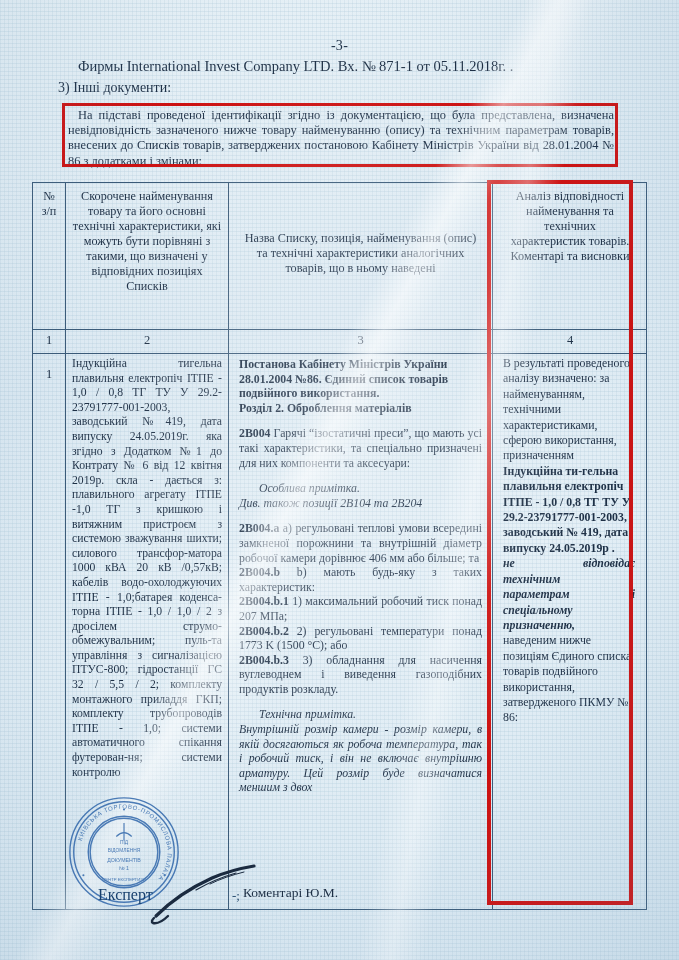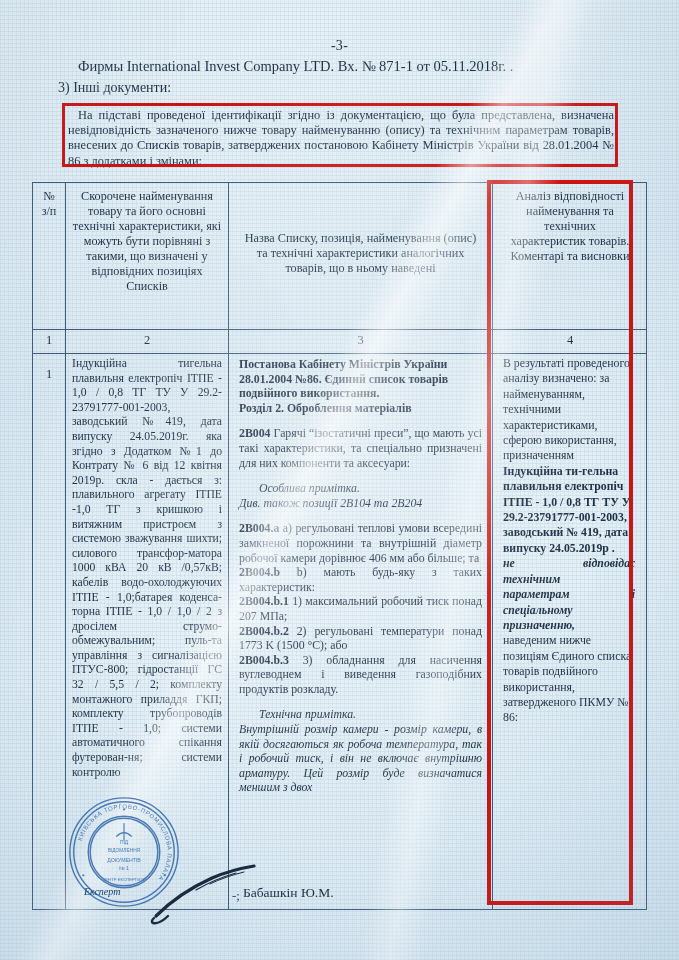--- a/index.html
+++ b/index.html
@@ -183,26 +183,25 @@
   .sig {
     position: absolute;
     left: 150px;
     top: 862px;
     width: 130px;
     height: 70px;
     z-index: 6;
   }
   .expert-lbl {
     position: absolute;
-    left: 84px;
+    left: 98px;
     top: 886px;
-    font-size: 10px;
+    font-size: 16px;
     z-index: 7;
     color: #17406e;
-    font-style: italic;
   }
   .signee {
     position: absolute;
     left: 243px;
     top: 885px;
     font-size: 13.5px;
     z-index: 7;
   }
   .sig-dash {
     position: absolute;
@@ -346,15 +345,15 @@
       <path d="M6,54 C20,40 40,26 62,16 C76,10 92,6 104,4" stroke-width="3.2"></path>
       <path d="M22,40 C34,30 52,20 70,13" stroke-width="1.6"></path>
       <path d="M46,28 C58,21 72,15 86,11" stroke-width="1.2"></path>
       <path d="M60,22 C70,17 82,13 94,10" stroke-width="1"></path>
       <path d="M4,56 C2,58 1,60 3,61 C8,62 14,58 18,54" stroke-width="2.4"></path>
     </g>
   </svg>
 
   <div class="expert-lbl">Експерт</div>
   <div class="sig-dash">-;</div>
-  <div class="signee">Бабашкін Ю.М.</div>
+  <div class="signee">Коментарі Ю.М.</div>
 
 </div>
 
 </body></html>

